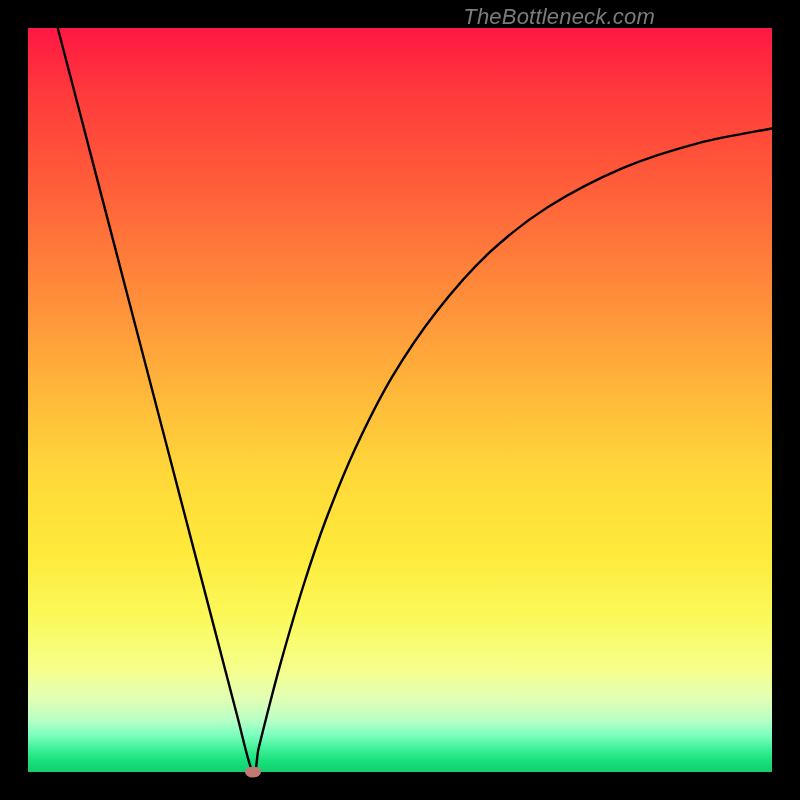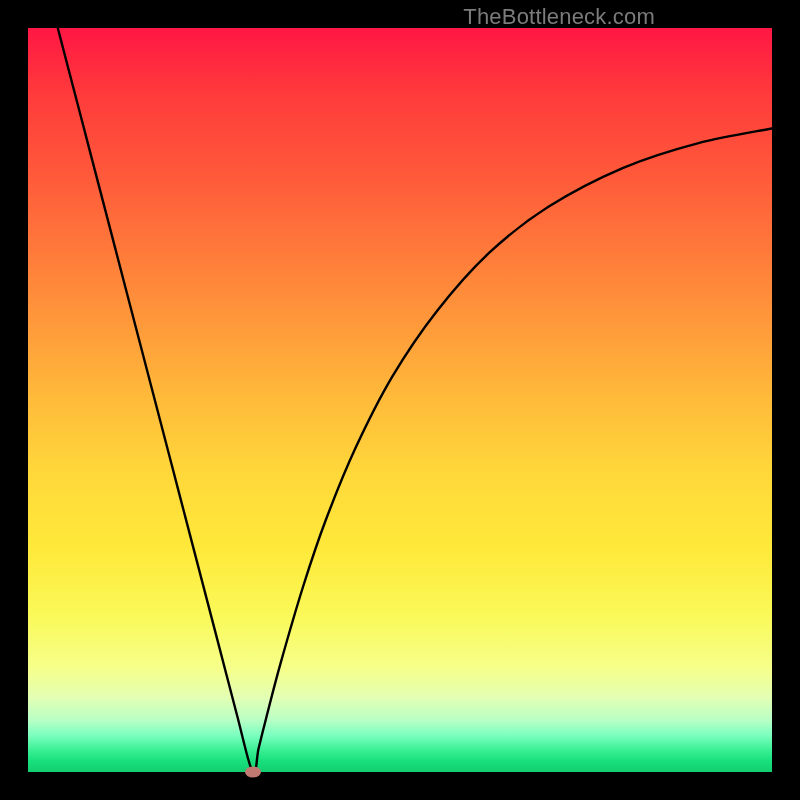--- a/index.html
+++ b/index.html
@@ -11,20 +11,21 @@
     overflow: hidden;
     font-family: Arial, Helvetica, sans-serif;
   }
   .frame {
     position: absolute;
     top: 0;
     left: 0;
     width: 669px;
     height: 800px;
     background: #000;
+    font-style: italic;
   }
   .plot {
     position: absolute;
     top: 28px;
     left: 28px;
     width: 744px;
     height: 744px;
     background: linear-gradient(
       to bottom,
       #ff1744 0%,

